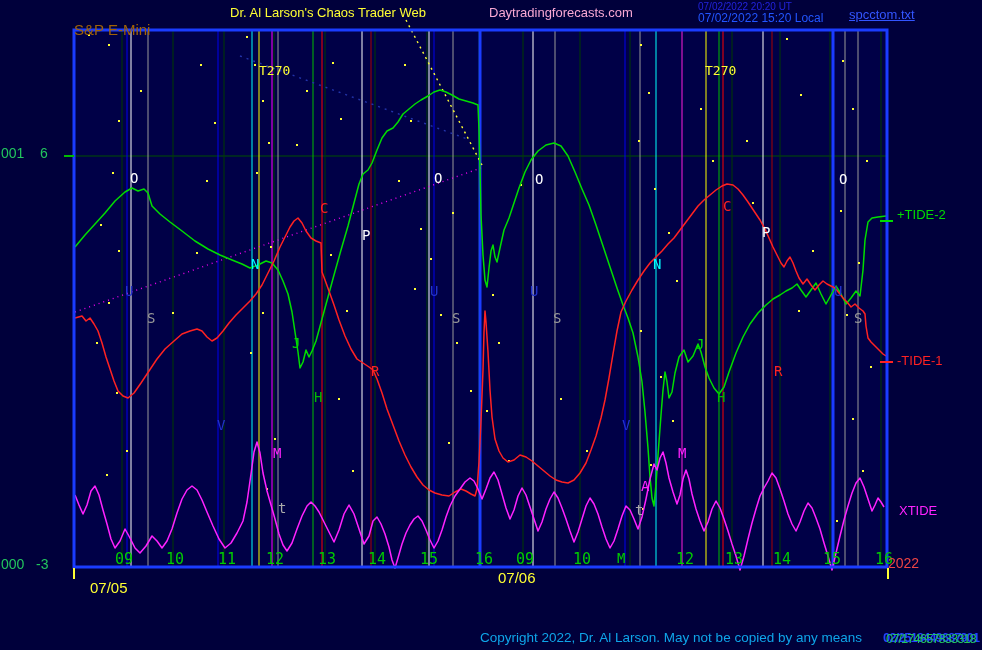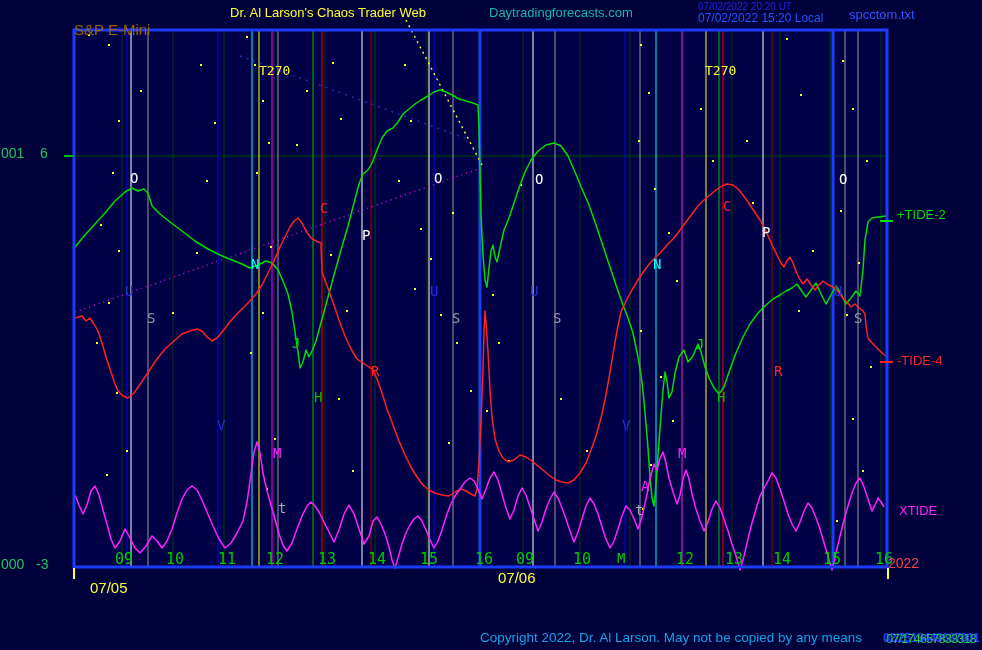--- a/index.html
+++ b/index.html
@@ -1,24 +1,24 @@
 <!DOCTYPE html>
 <html><head>
 <meta charset="utf-8">
 <style>
   html,body{margin:0;padding:0;}
   body{width:982px;height:650px;background:#00003b;position:relative;overflow:hidden;
        font-family:"Liberation Sans",sans-serif;}
   .lbl{position:absolute;white-space:pre;line-height:1;}
   .sym{left:74px;top:22px;color:#a16207;font-size:15px;}
   .title{left:230px;top:6px;color:#ffff33;font-size:13px;}
-  .site{left:489px;top:6px;color:#14b8a6;font-size:13px;}
+  .site{left:489px;top:6px;color:#f9a8d4;font-size:13px;}
   .ts1{left:698px;top:2px;color:#2222dd;font-size:10px;}
   .ts2{left:698px;top:12px;color:#2255ff;font-size:12px;}
-  .fname{left:849px;top:8px;color:#3355ff;font-size:13px;}
+  .fname{left:849px;top:8px;color:#3355ff;font-size:13px;text-decoration:underline;}
   .ylab{color:#22c55e;font-size:14px;}
   .p-top{left:1px;top:146px;}
   .v-top{left:40px;top:146px;}
   .p-bot{left:1px;top:557px;}
   .v-bot{left:36px;top:557px;}
   .d1{left:90px;top:570px;color:#ffff33;font-size:15px;margin-top:10px;}
   .d2{left:498px;top:570px;color:#ffff33;font-size:15px;}
   .yr{left:888px;top:556px;color:#ef4444;font-size:14px;}
   .lg2{left:897px;top:208px;color:#00dd00;font-size:13px;}
   .lg1{left:897px;top:354px;color:#ff2222;font-size:13px;}
@@ -236,18 +236,18 @@
 <div class="lbl ylab p-top">001</div>
 <div class="lbl ylab v-top">6</div>
 <div class="lbl ylab p-bot">000</div>
 <div class="lbl ylab v-bot">-3</div>
 
 <div class="lbl d1">07/05</div>
 <div class="lbl d2">07/06</div>
 <div class="lbl yr">2022</div>
 
 <div class="lbl lg2">+TIDE-2</div>
-<div class="lbl lg1">-TIDE-4</div>
+<div class="lbl lg1">-TIDE-1</div>
 <div class="lbl lgx">XTIDE</div>
 
 <div class="lbl copy">Copyright 2022, Dr. Al Larson. May not be copied by any means</div>
 <div class="lbl garb1">02/2518449687901</div>
 <div class="lbl garb2">07/174657833318</div>
 
 </body></html>

